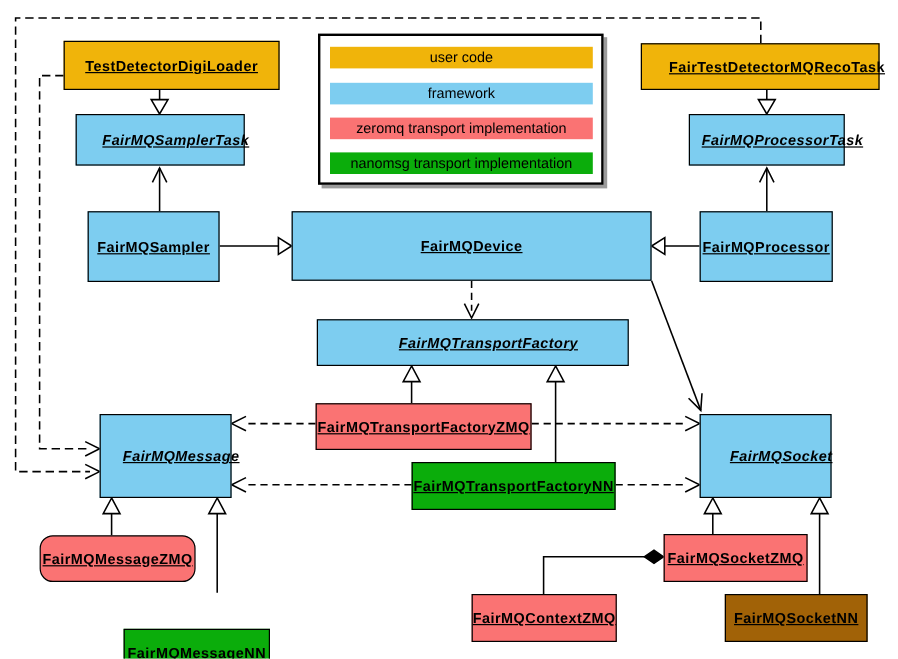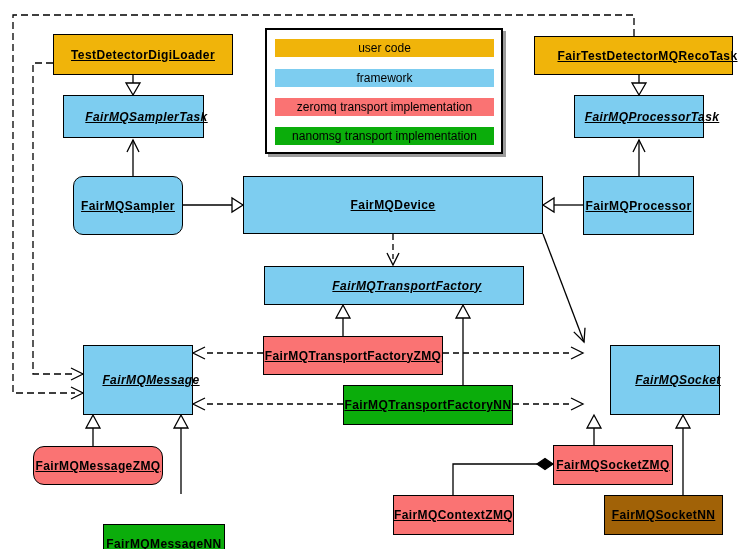--- a/index.html
+++ b/index.html
@@ -136,21 +136,21 @@
     <div class="legend-row" style="top: 9px; background-color: rgb(240, 180, 10);">user code</div>
     <div class="legend-row" style="top: 39px; background-color: rgb(125, 205, 240);">framework</div>
     <div class="legend-row" style="top: 68px; background-color: rgb(250, 115, 115);">zeromq transport implementation</div>
     <div class="legend-row" style="top: 97px; background-color: rgb(11, 173, 11);">nanomsg transport implementation</div>
   </div>
 
   <div class="node" style="left: 53px; top: 34px; width: 180px; height: 41px; background-color: rgb(240, 180, 10);">TestDetectorDigiLoader</div>
 
   <div class="node abstract" style="left: 63px; top: 95px; width: 141px; height: 43px; background-color: rgb(125, 205, 240);">FairMQSamplerTask</div>
 
-  <div class="node" style="left: 73px; top: 176px; width: 110px; height: 59px; background-color: rgb(125, 205, 240); border-radius: 10px;">FairMQSampler</div>
+  <div class="node" style="left: 73px; top: 176px; width: 110px; height: 59px; background-color: rgb(125, 205, 240);">FairMQSampler</div>
 
   <div class="node" style="left: 534px; top: 36px; width: 199px; height: 39px; background-color: rgb(240, 180, 10); padding-left: 28px;">FairTestDetectorMQRecoTask</div>
 
   <div class="node abstract" style="left: 574px; top: 95px; width: 130px; height: 43px; background-color: rgb(125, 205, 240);">FairMQProcessorTask</div>
 
   <div class="node" style="left: 583px; top: 176px; width: 111px; height: 59px; background-color: rgb(125, 205, 240);">FairMQProcessor</div>
 
   <div class="node" style="left: 243px; top: 176px; width: 300px; height: 58px; background-color: rgb(125, 205, 240);">FairMQDevice</div>
 
   <div class="node abstract" style="left: 264px; top: 266px; width: 260px; height: 39px; background-color: rgb(125, 205, 240);">FairMQTransportFactory</div>
@@ -158,21 +158,21 @@
   <div class="node" style="left: 263px; top: 336px; width: 180px; height: 39px; background-color: rgb(250, 115, 115);">FairMQTransportFactoryZMQ</div>
 
   <div class="node" style="left: 343px; top: 385px; width: 170px; height: 40px; background-color: rgb(11, 173, 11);">FairMQTransportFactoryNN</div>
 
   <div class="node abstract" style="left: 83px; top: 345px; width: 110px; height: 70px; background-color: rgb(125, 205, 240);">FairMQMessage</div>
 
   <div class="node" style="left: 33px; top: 446px; width: 130px; height: 39px; background-color: rgb(250, 115, 115); border-radius: 11px;">FairMQMessageZMQ</div>
 
   <div class="node" style="left: 103px; top: 494px; width: 122px; height: 40px; background-color: rgb(11, 173, 11); margin-top: 30px;">FairMQMessageNN</div>
 
-  <div class="node abstract" style="left: 583px; top: 345px; width: 110px; height: 70px; background-color: rgb(125, 205, 240); margin-left: 27px;">FairMQSocket</div>
+  <div class="node abstract" style="left: 583px; top: 345px; width: 110px; height: 70px; background-color: rgb(125, 205, 240);">FairMQSocket</div>
 
   <div class="node" style="left: 553px; top: 445px; width: 120px; height: 40px; background-color: rgb(250, 115, 115);">FairMQSocketZMQ</div>
 
   <div class="node" style="left: 604px; top: 495px; width: 119px; height: 40px; background-color: #a16207;">FairMQSocketNN</div>
 
   <div class="node" style="left: 393px; top: 495px; width: 121px; height: 40px; background-color: rgb(250, 115, 115);">FairMQContextZMQ</div>
 
 </div>
 
 </body></html>

